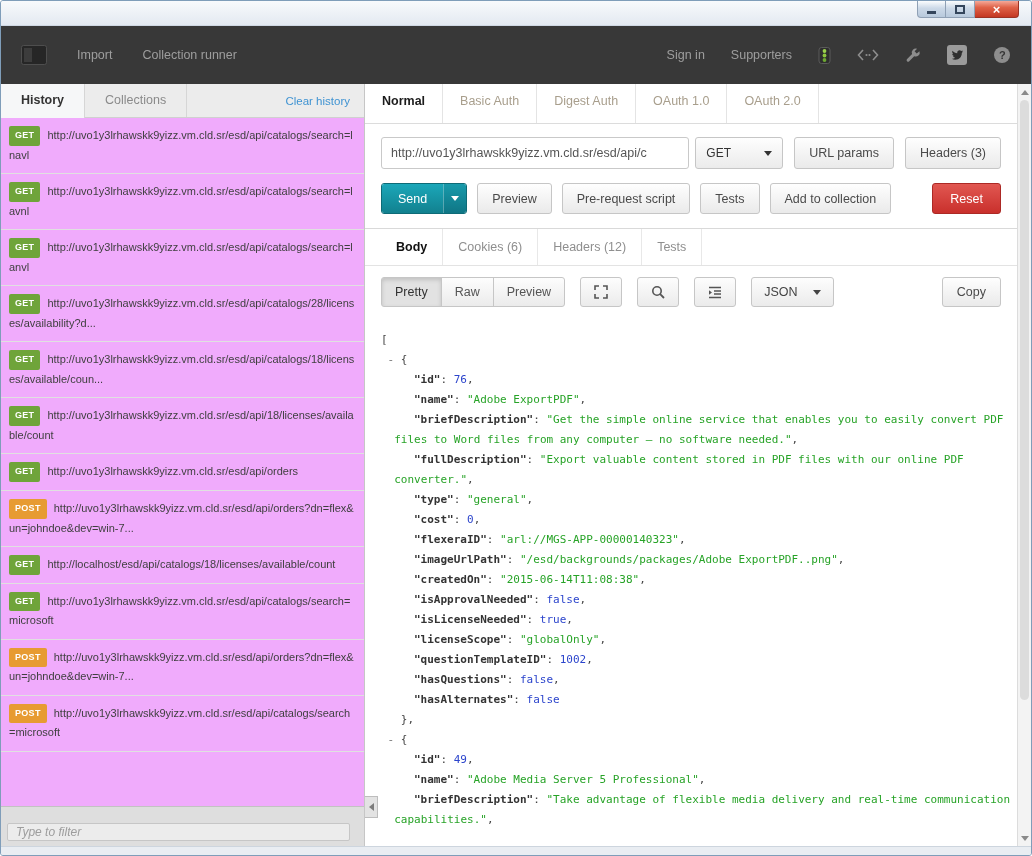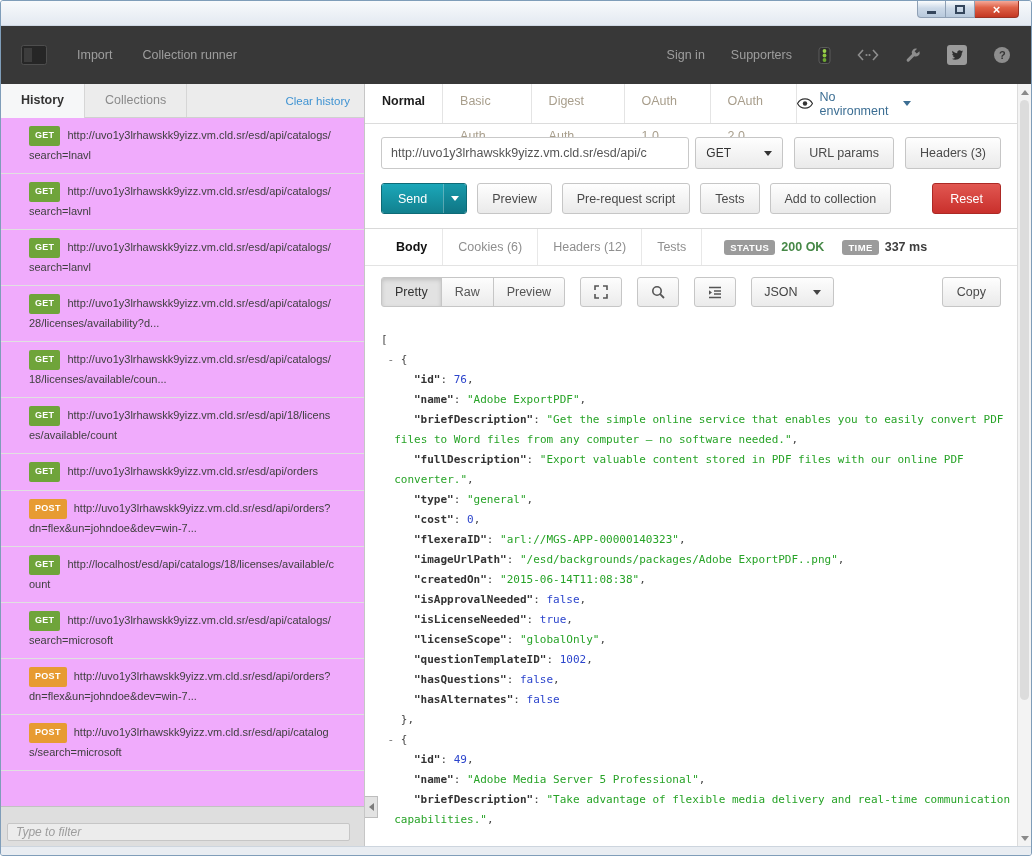--- a/index.html
+++ b/index.html
@@ -32,21 +32,21 @@
   
   .content { flex:1; display:flex; min-height:0; background:#fff; }
 
   
   .sidebar { width:364px; border-right:1px solid #c6c6c6; display:flex; flex-direction:column; background:#f0abfc; }
   .side-tabs { height:34px; display:flex; align-items:stretch; background:#ececec; border-bottom:1px solid #d0d0d0; flex:none; }
   .stab { padding:0 20px; line-height:33px; font-size:12.5px; color:#8a8a8a; border-right:1px solid #d6d6d6; cursor:pointer; }
   .stab.active { background:#f6f7f8; color:#333; font-weight:bold; margin-bottom:-1px; }
   .clear-history { margin-left:auto; align-self:center; padding-right:14px; color:#3f93d2; font-size:11.5px; cursor:pointer; }
   .history-list { flex:1; overflow:hidden; }
-  .hitem { padding:8px 28px; border-bottom:1px solid #e0e0e0; font-size:11px; line-height:1.75; color:#3f3f3f; word-break:break-all; cursor:pointer; }
+  .hitem { padding:8px 8px; border-bottom:1px solid #e0e0e0; font-size:11px; line-height:1.75; color:#3f3f3f; word-break:break-all; cursor:pointer; }
   .badge { display:inline-block; font-size:9px; font-weight:bold; color:#fff; padding:2px 6px; border-radius:2px; margin-right:7px; letter-spacing:.3px; vertical-align:1px; }
   .filter-row { height:40px; border-top:1px solid #c2c2c2; background:#dedede; padding:16px 14px 5px 6px; display:flex; flex:none; }
   .filter-input { flex:1; border:1px solid #c6c6c6; background:#ececec; color:#707070; padding:0 8px; font-size:12px; border-radius:2px; font-style:italic; }
   .filter-input::placeholder { color:#9d9d9d; font-style:italic; }
 
   
   .main { flex:1; min-width:0; display:flex; flex-direction:column; background:#fff; position:relative; }
 
   .auth-tabs { height:40px; display:flex; align-items:stretch; border-bottom:1px solid #dcdcdc; flex:none; }
   .atab { padding:0 17px; line-height:35px; font-size:12.5px; color:#a89e8c; border-right:1px solid #e4e4e4; cursor:pointer; }
@@ -216,30 +216,20 @@
     </div>
 
     <div class="main">
 
       <div class="auth-tabs">
         <span class="atab active">Normal</span>
         <span class="atab">Basic Auth</span>
         <span class="atab">Digest Auth</span>
         <span class="atab">OAuth 1.0</span>
         <span class="atab">OAuth 2.0</span>
-        <span class="env">
-          <span style="display:flex;">
-            <svg width="16" height="11">
-                <path d="M8 .8C4.6.8 1.8 3 .5 5.5 1.8 8 4.6 10.2 8 10.2s6.2-2.2 7.5-4.7C14.2 3 11.4.8 8 .8z" fill="none" stroke="#333" stroke-width="1.2"></path>
-                <circle cx="8" cy="5.5" r="2.2" fill="#333"></circle>
-              </svg>
-          </span>
-          <span>No environment</span>
-          <span class="caret-down"></span>
-        </span>
       </div>
 
       <div class="url-row">
         <input class="url-input" type="text" value="http://uvo1y3lrhawskk9yizz.vm.cld.sr/esd/api/c" style="">
         <span class="method-select">
           <span>GET</span>
           <span class="caret-down"></span>
         </span>
         <span class="btn">URL params</span>
         <span class="btn">Headers (3)</span>
@@ -257,26 +247,20 @@
         <span class="btn">Tests</span>
         <span class="btn">Add to collection</span>
         <span class="btn-reset">Reset</span>
       </div>
 
       <div class="resp-tabs">
         <span class="rtab active">Body</span>
         <span class="rtab">Cookies (6)</span>
         <span class="rtab">Headers (12)</span>
         <span class="rtab">Tests</span>
-        <span class="status-wrap">
-          <span class="chip">STATUS</span>
-          <span class="status-val">200 OK</span>
-          <span class="chip">TIME</span>
-          <span class="time-val">337 ms</span>
-        </span>
       </div>
 
       <div class="view-row">
         <span class="seg">
           <span class="sbtn active">Pretty</span>
           <span class="sbtn">Raw</span>
           <span class="sbtn">Preview</span>
         </span>
         <span class="icon-btn">
           <svg width="14" height="14">

